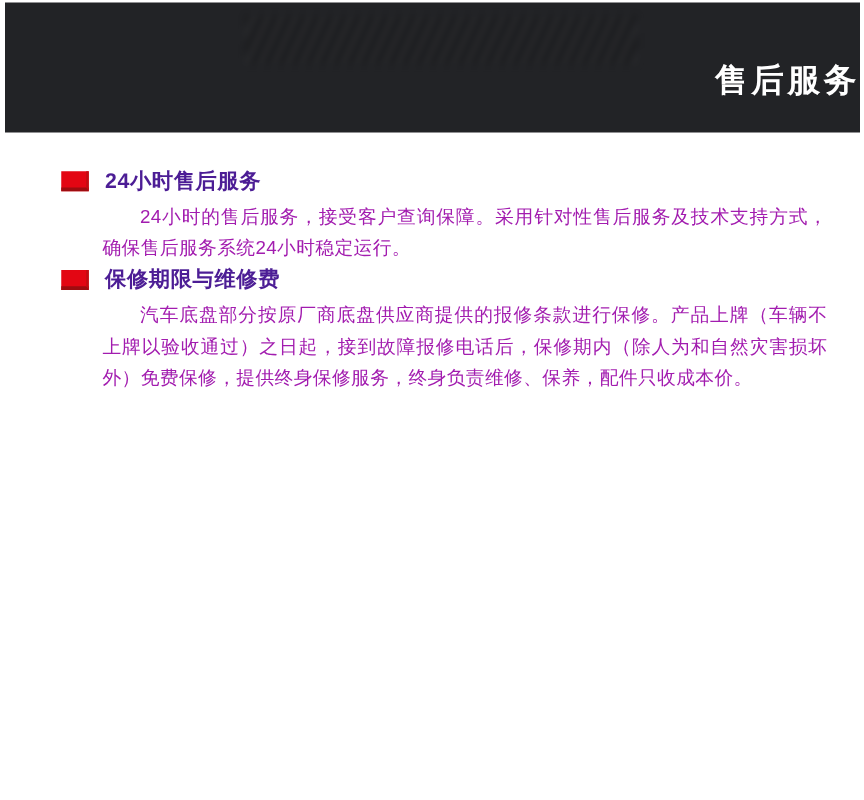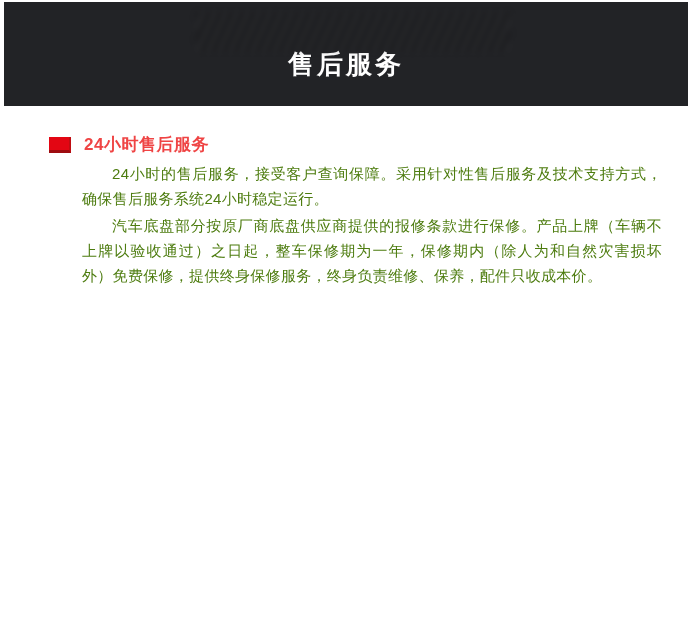--- a/index.html
+++ b/index.html
@@ -17,21 +17,21 @@
   }
 
   
   .banner {
     position: relative;
     margin: 2px 3px 0 4px;
     height: 104px;
     background: #222326;
     display: flex;
     align-items: center;
-    justify-content: center;
+    justify-content: flex-end;
     padding-top: 20px;
     box-sizing: border-box;
     overflow: hidden;
   }
   
   .banner-watermark {
     position: absolute;
     left: 28%;
     top: 10%;
     width: 46%;
@@ -75,29 +75,29 @@
     background: #e30613;
     border-right: 2px solid #c00d12;
     border-bottom: 3px solid #9e0c10;
     margin-right: 13px;
     flex: 0 0 auto;
   }
   .svc-title {
     margin: 0;
     font-size: 17px;
     font-weight: bold;
-    color: #ef4444;
+    color: #4c1d95;
     letter-spacing: 0.5px;
     line-height: 22px;
   }
   .svc-para {
     margin: 0 0 0 33px;
     font-size: 15px;
     line-height: 25px;
-    color: #4d7c0f;
+    color: #a21caf;
     text-align: justify;
     text-justify: inter-ideograph;
     text-indent: 2em;
     letter-spacing: 0.3px;
   }
   .svc-para + .svc-para {
     margin-top: 10px;
   }
 </style>
 </head>
@@ -118,17 +118,21 @@
         <h2 class="svc-title">24小时售后服务</h2>
       </div>
       <p class="svc-para">24小时的售后服务，接受客户查询保障。采用针对性售后服务及技术支持方式，确保售后服务系统24小时稳定运行。</p>
     </section>
 
 
     <section class="svc">
     </section>
 
     <section class="svc">
-      <p class="svc-para">汽车底盘部分按原厂商底盘供应商提供的报修条款进行保修。产品上牌（车辆不上牌以验收通过）之日起，整车保修期为一年，保修期内（除人为和自然灾害损坏外）免费保修，提供终身保修服务，终身负责维修、保养，配件只收成本价。</p>
+      <div class="svc-head">
+        <span class="bullet"></span>
+        <h2 class="svc-title">保修期限与维修费</h2>
+      </div>
+      <p class="svc-para">汽车底盘部分按原厂商底盘供应商提供的报修条款进行保修。产品上牌（车辆不上牌以验收通过）之日起，接到故障报修电话后，保修期内（除人为和自然灾害损坏外）免费保修，提供终身保修服务，终身负责维修、保养，配件只收成本价。</p>
     </section>
 
   </main>
 </div>
 
 </body></html>

